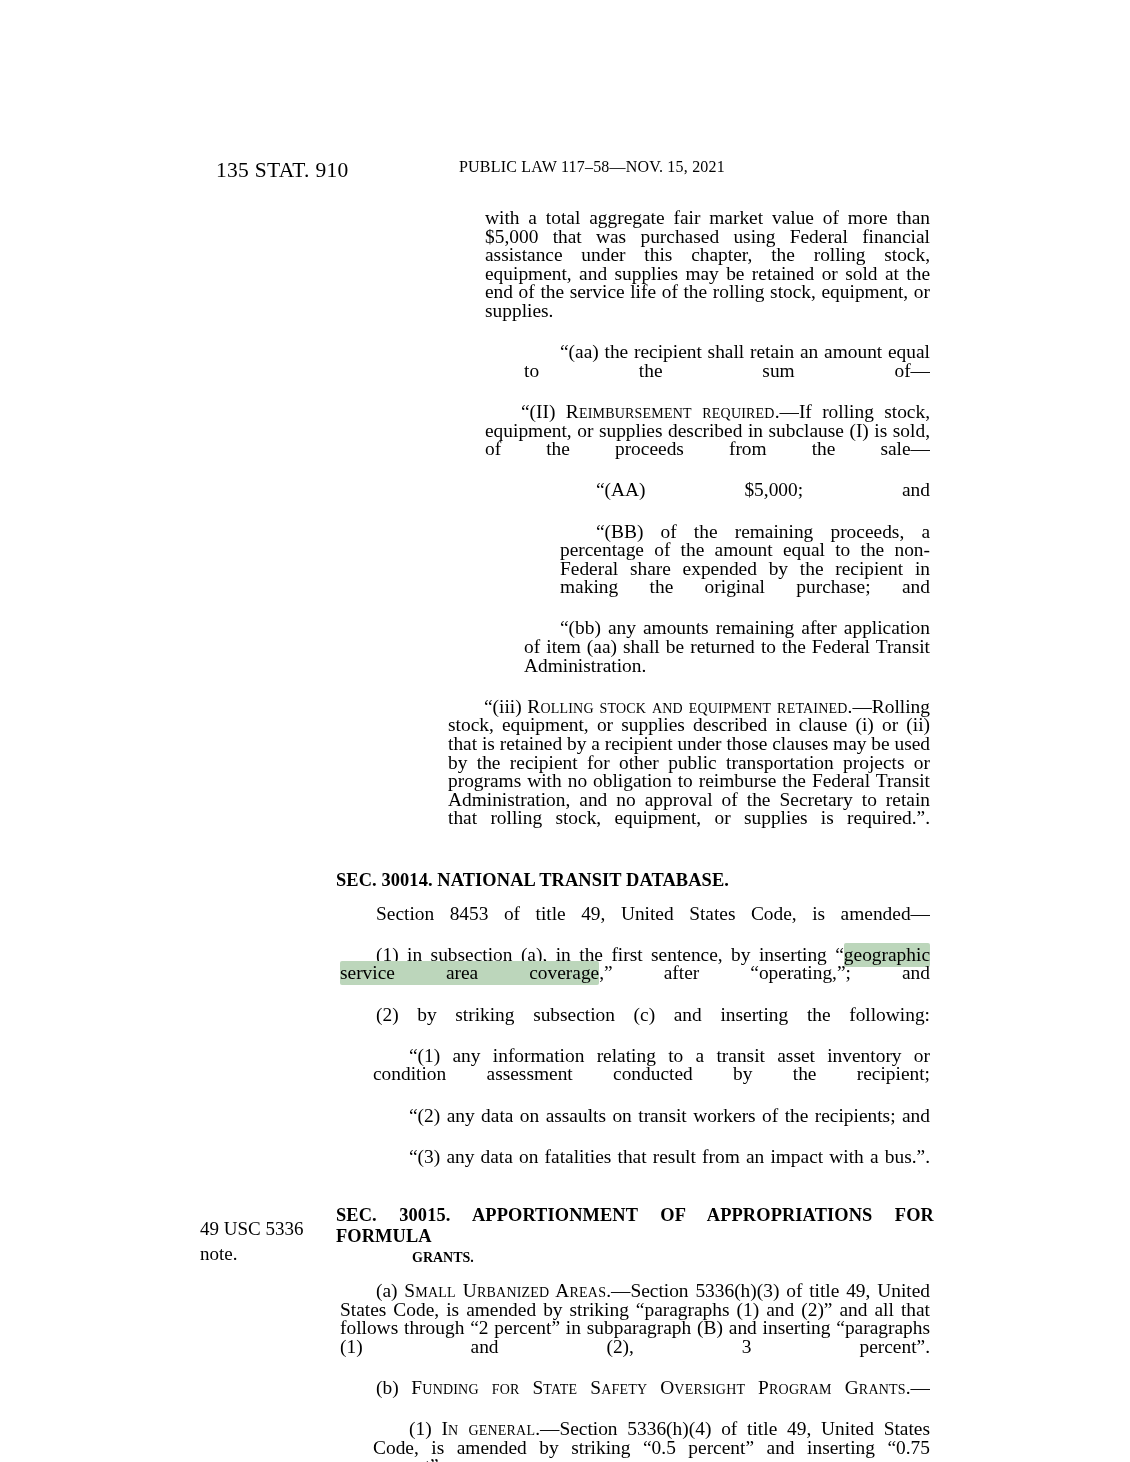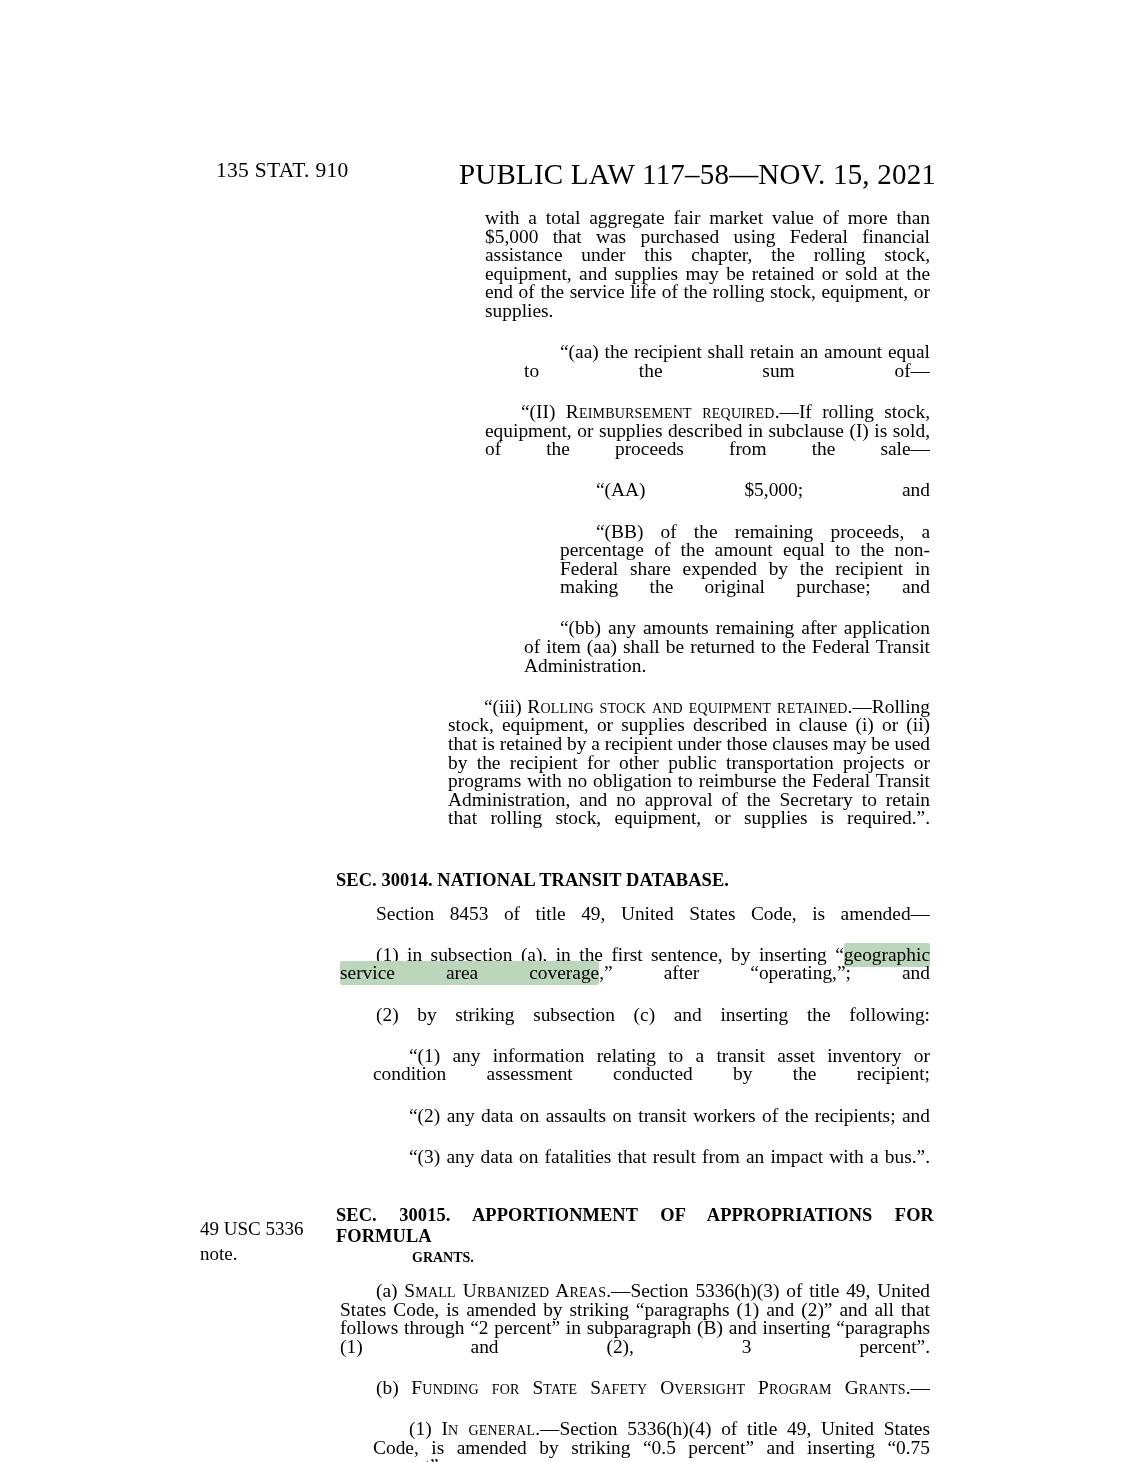--- a/index.html
+++ b/index.html
@@ -32,21 +32,21 @@
     left: 200px;
     top: 0;
     font-size: 21.5px;
     letter-spacing: 0.3px;
     white-space: nowrap;
   }
   .runhead-law {
     position: absolute;
     left: 443px;
     top: 0;
-    font-size: 29px;
+    font-size: 16px;
     letter-spacing: 0.2px;
     white-space: nowrap;
   }
 
   
   .sidenote {
     position: absolute;
     left: 200px;
     top: 1216px;
     width: 120px;

